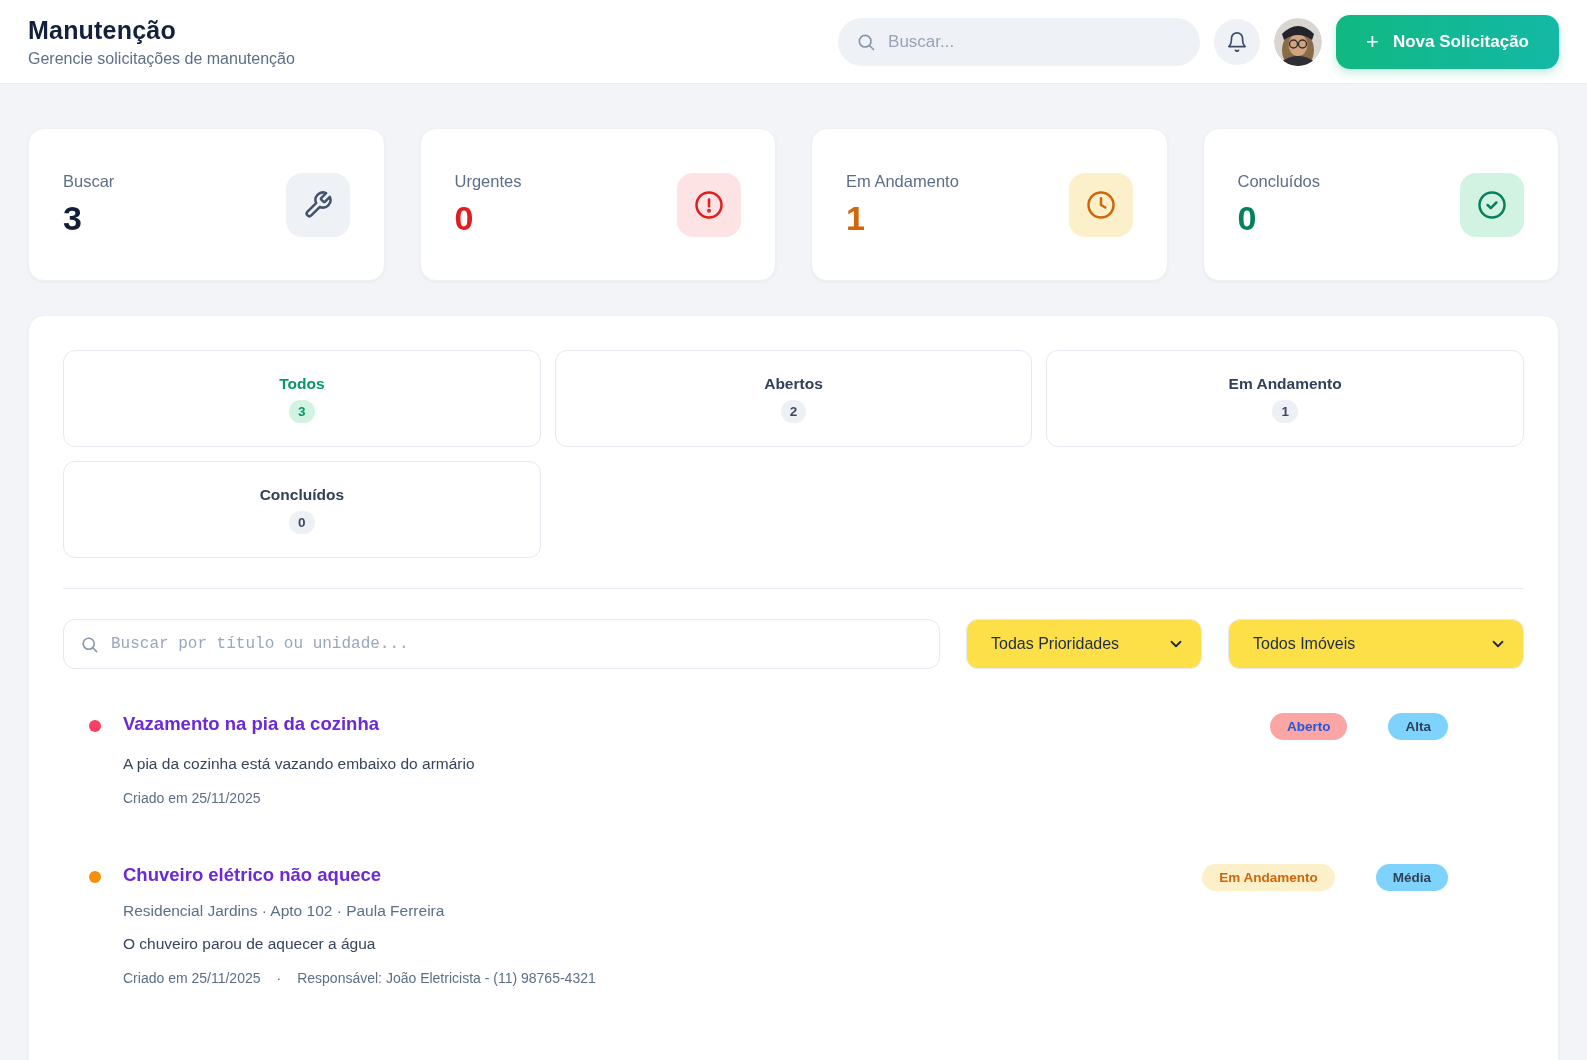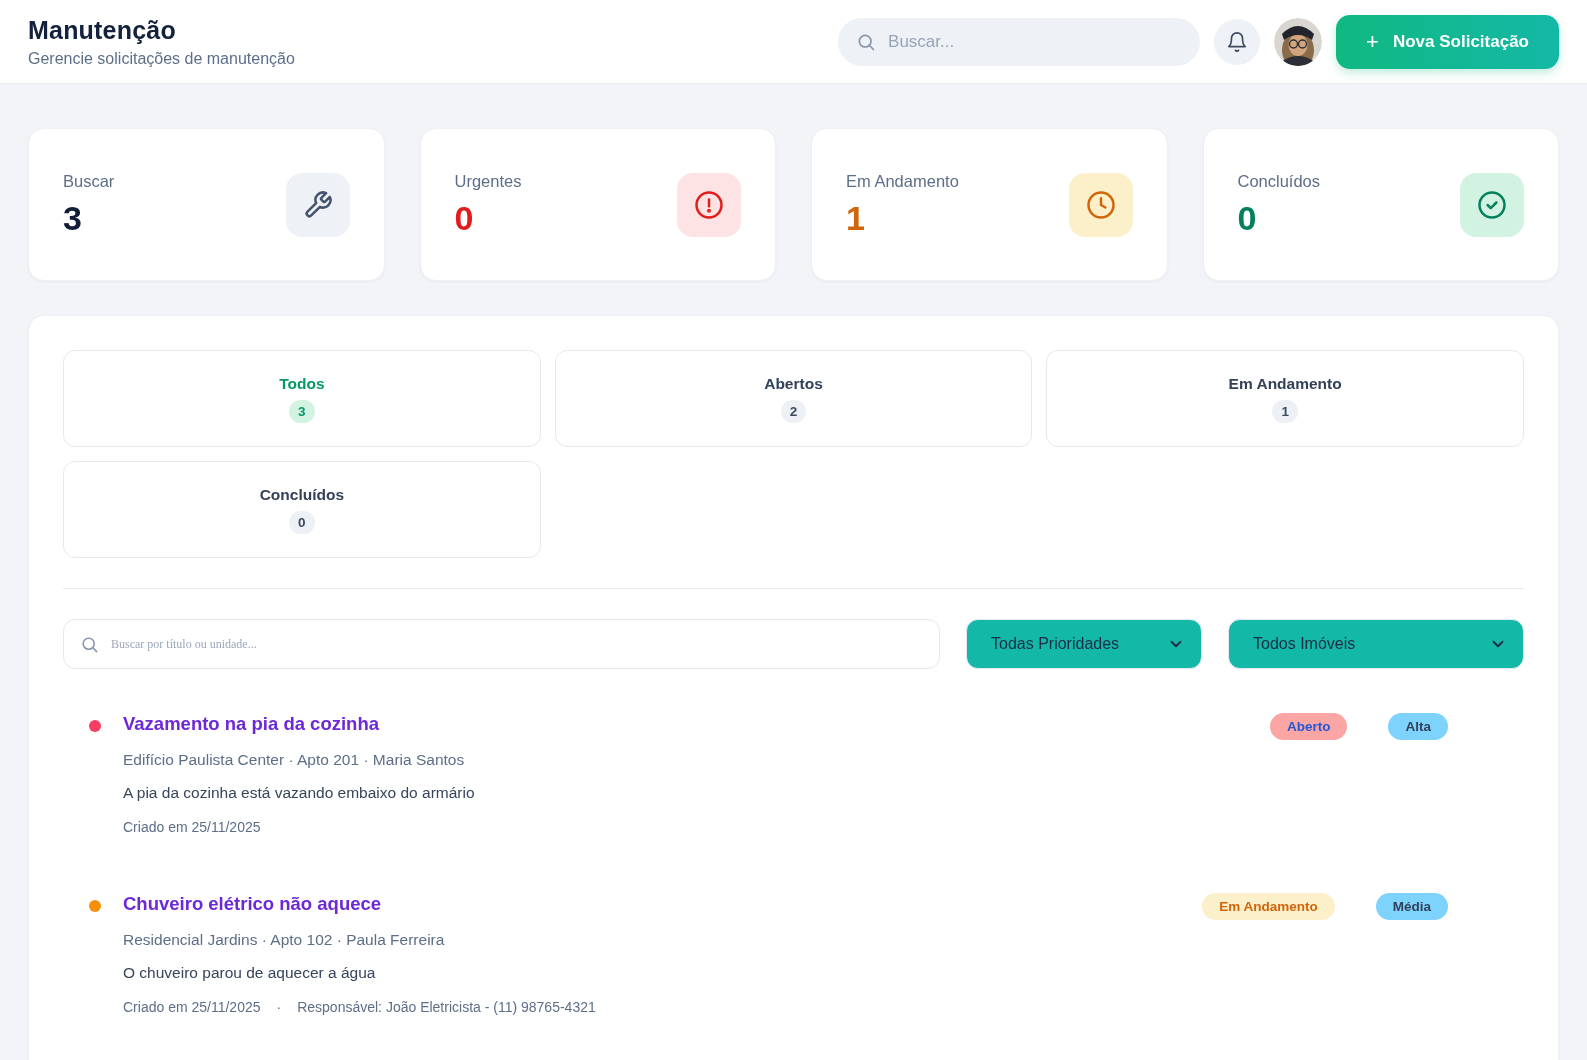--- a/index.html
+++ b/index.html
@@ -84,25 +84,25 @@
 
   .divider { border:none; border-top:1px solid #e7ebf1; margin:30px 0; }
 
   
   .filter-row { display:flex; gap:26px; align-items:center; }
   .filter-search {
     flex:1; height:50px; border:1px solid #e5e9f0; border-radius:12px;
     display:flex; align-items:center; gap:12px; padding:0 16px; background:#ffffff;
   }
   .filter-search input {
-    border:none; outline:none; width:100%; font-size:12px; font-family:Liberation Serif, serif; color:#30405c;
+    border:none; outline:none; width:100%; font-size:16px; font-family:Liberation Mono, monospace; color:#30405c;
   }
   .filter-search input::placeholder { color:#9aa7ba; }
   .select {
-    height:50px; border:1px solid #e5e9f0; border-radius:12px; background:#14b8a6;
+    height:50px; border:1px solid #e5e9f0; border-radius:12px; background:#fde047;
     display:flex; align-items:center; justify-content:space-between; gap:23px;
     padding:0 16px 0 24px; cursor:pointer; font-family:inherit;
   }
   .select-value { font-size:16px; color:#1e2c45; }
   .select.priorities { width:236px; }
   .select.properties { width:296px; }
 
   
   .list { margin-top:44px; }
   .request { position:relative; padding-left:60px; margin-bottom:58px; cursor:pointer; }
@@ -281,21 +281,20 @@
 
     <div class="request">
       <span class="req-dot" style="background: rgb(248, 62, 98);"></span>
       <div class="req-top">
         <div class="req-title">Vazamento na pia da cozinha</div>
         <div class="req-badges">
           <span class="badge" id="status-badge-0" style="background: #fca5a5; color: rgb(36, 88, 214);">Aberto</span>
           <span class="badge neutral">Alta</span>
         </div>
       </div>
-      <div class="req-location">Edifício Paulista Center · Apto 201 · Maria Santos</div>
       <div class="req-desc">A pia da cozinha está vazando embaixo do armário</div>
       <div class="req-meta">
         <span>Criado em 25/11/2025</span>
       </div>
     </div>
 
     <div class="request">
       <span class="req-dot" style="background: rgb(247, 144, 9);"></span>
       <div class="req-top">
         <div class="req-title">Chuveiro elétrico não aquece</div>

